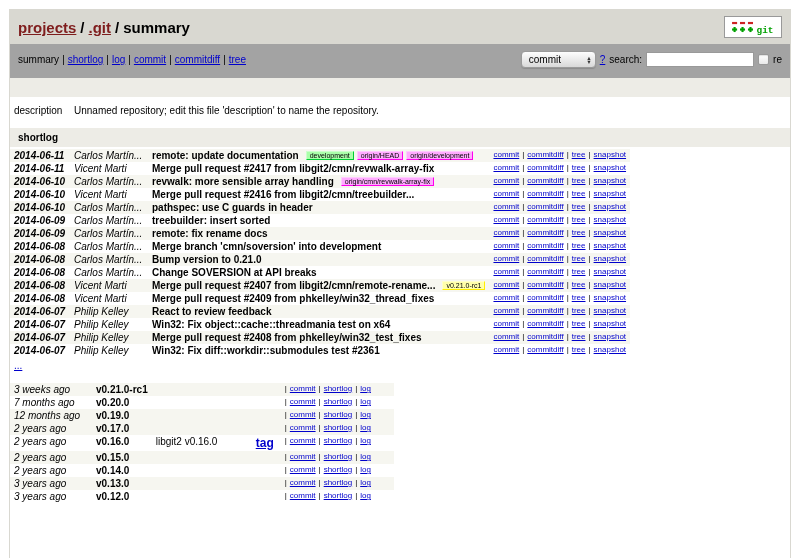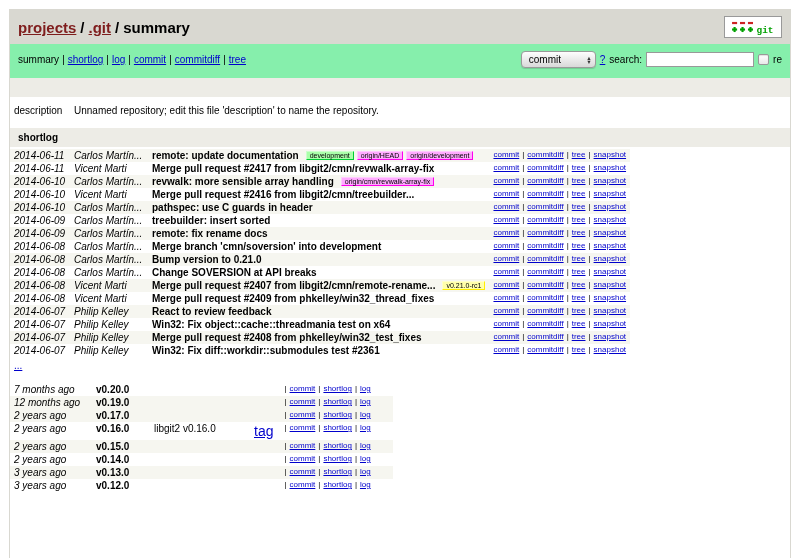--- a/index.html
+++ b/index.html
@@ -31,21 +31,21 @@
     align-items:center;
     text-decoration:none;
   }
 
   
   .page-nav {
     display:flex;
     justify-content:space-between;
     align-items:center;
     padding:7px 8px 10px 8px;
-    background:#86efac;
+    background:#a3a3a3;
   }
   .nav-links { font-size:10px; }
   a { color:#0000cc; text-decoration:underline; }
   .bar-sep { margin:0 3px; color:#000; }
   .search-form { display:flex; align-items:center; gap:4px; font-size:10px; }
   .mac-select {
     display:inline-flex; align-items:center; justify-content:space-between;
     width:64px; height:15px;
     border:1px solid #9a9a9a; border-radius:4px;
     background:linear-gradient(#fefefe,#d8d8d8);
@@ -83,42 +83,42 @@
   .summary-info { margin:6px 0 10px 0; }
   .summary-info td { padding:2px 4px; vertical-align:top; white-space:nowrap; }
   .summary-info td.lbl { width:52px; }
 
   
   .list-table { margin:2px 0 6px 0; }
   .list-table td { padding:1px 4px; vertical-align:top; white-space:nowrap; }
   tr.dark { background:#f6f6f0; }
   tr.light { background:#ffffff; }
   .ital { font-style:italic; }
-  .c-date { width:52px; }
+  .c-date { width:52px;font-weight:bold; }
   .c-author { width:70px; }
   .c-subject { width:285px; }
   .c-links { width:128px; font-size:8px; }
   .c-links a { white-space:nowrap; }
   .title-link { color:#000; font-weight:bold; text-decoration:none; }
   .refs { margin-left:4px; }
   .ref {
     font-size:7px; font-weight:normal;
     padding:0 3px; margin-left:3px;
     border:1px solid; vertical-align:1px;
     color:#000; cursor:pointer;
   }
   .ref.head   { background:#aaffaa; border-color:#ccffcc #00cc33 #00cc33 #ccffcc; }
   .ref.remote { background:#ffaaff; border-color:#ffccff #ff00ee #ff00ee #ffccff; }
   .ref.tag    { background:#ffffaa; border-color:#ffffcc #ffee00 #ffee00 #ffffcc; }
   .more-row td { padding:3px 4px 6px 4px; }
 
   .c-age { width:74px; }
   .c-name { width:50px; }
   .c-comment { width:92px; }
-  .c-self { width:16px; text-align:right; font-size:14px; }
+  .c-self { width:16px; text-align:right; font-size:12px;font-weight:bold; }
   .t-links { width:108px; font-size:8px; }
 </style>
 </head>
 <body>
 
 <div class="page">
 
   <div class="page-header">
     <div class="breadcrumb">
       <a href="#">projects</a><span class="crumb-sep">/</span><a href="#">.git</a><span class="crumb-sep">/</span><span>summary</span>
@@ -343,20 +343,29 @@
     <tbody>
       <tr class="more-row">
         <td colspan="4"><a href="#">...</a></td>
       </tr>
     </tbody>
   </table>
 
   <table class="list-table">
     <tbody>
 
+    <tr class="dark">
+          <td class="c-age ital">3 weeks ago</td>
+          <td class="c-name"><a href="#" class="title-link">v0.21.0-rc1</a></td>
+          <td class="c-comment"></td>
+          <td class="c-self"></td>
+          <td class="t-links">
+            <span class="bar-sep">|</span><a href="#">commit</a><span class="bar-sep">|</span><a href="#">shortlog</a><span class="bar-sep">|</span><a href="#">log</a>
+          </td>
+        </tr>
         <tr class="light">
           <td class="c-age ital">7 months ago</td>
           <td class="c-name"><a href="#" class="title-link">v0.20.0</a></td>
           <td class="c-comment"></td>
           <td class="c-self"></td>
           <td class="t-links">
             <span class="bar-sep">|</span><a href="#">commit</a><span class="bar-sep">|</span><a href="#">shortlog</a><span class="bar-sep">|</span><a href="#">log</a>
           </td>
         </tr>
         <tr class="dark">

